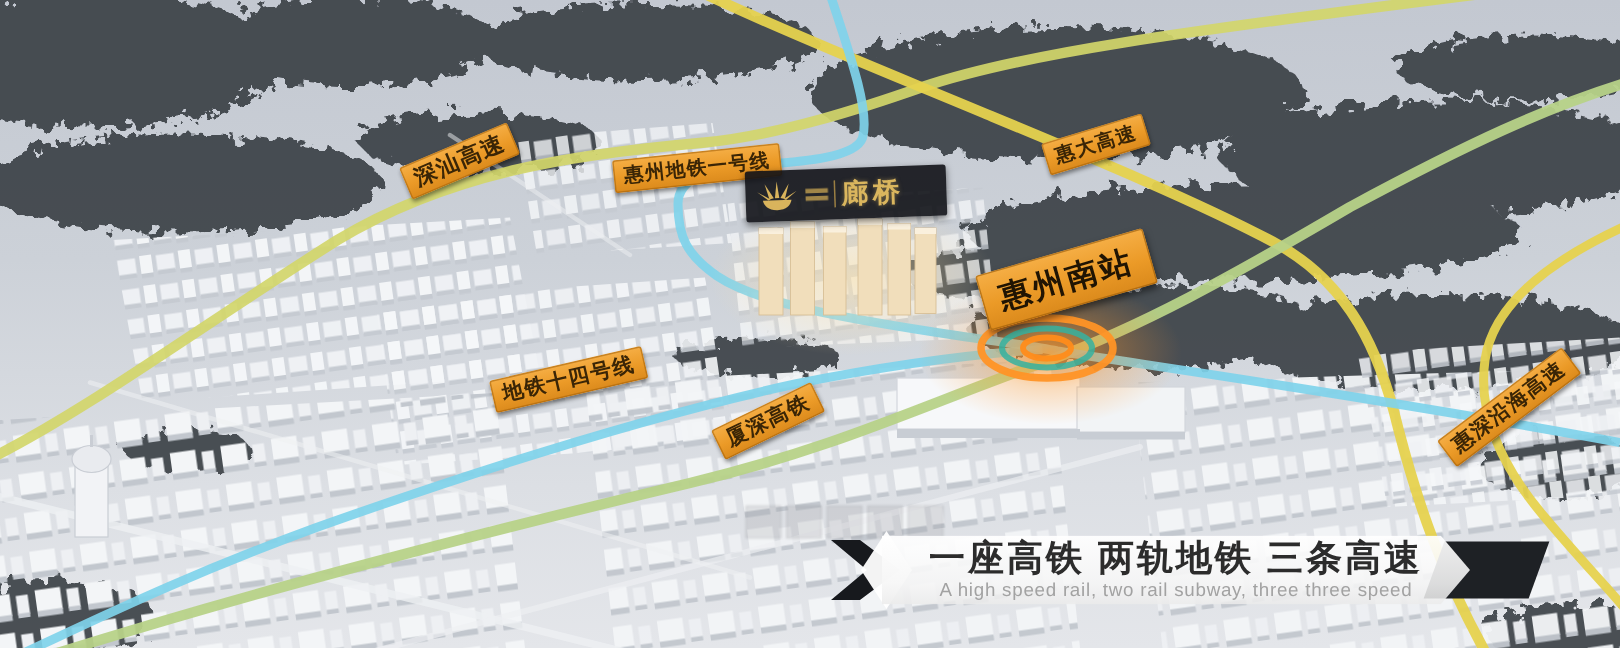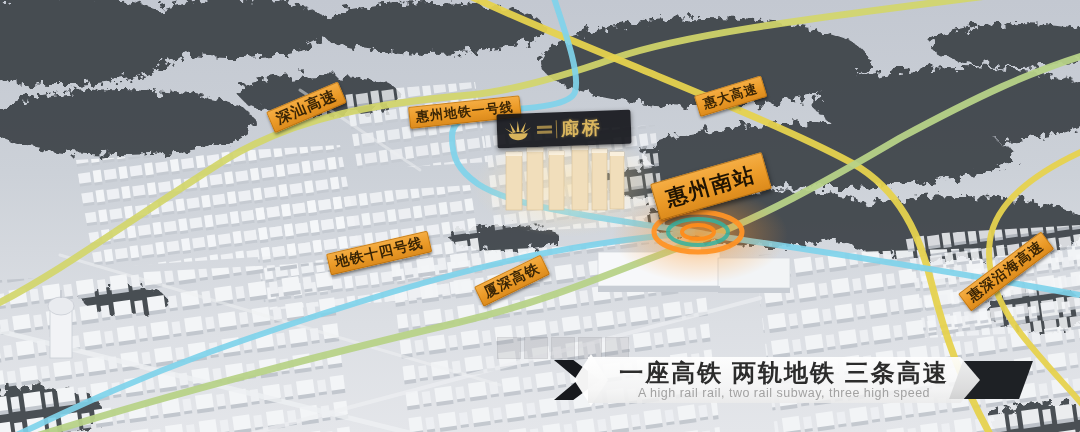--- a/index.html
+++ b/index.html
@@ -223,17 +223,17 @@
       <i></i>
       <i></i>
   </div>
 
   <div class="banner">
     <div class="tail-dark"></div>
     <div class="chev-dark-left"></div>
     <div class="diamond-white"></div>
     <div class="band">
       <div class="cn">一座高铁 两轨地铁 三条高速</div>
-      <div class="en">A high rail rail, two rail subway, three high speed</div>
+      <div class="en">A high speed rail, two rail subway, three three speed</div>
     </div>
   </div>
 
 </div>
 
 </body></html>

